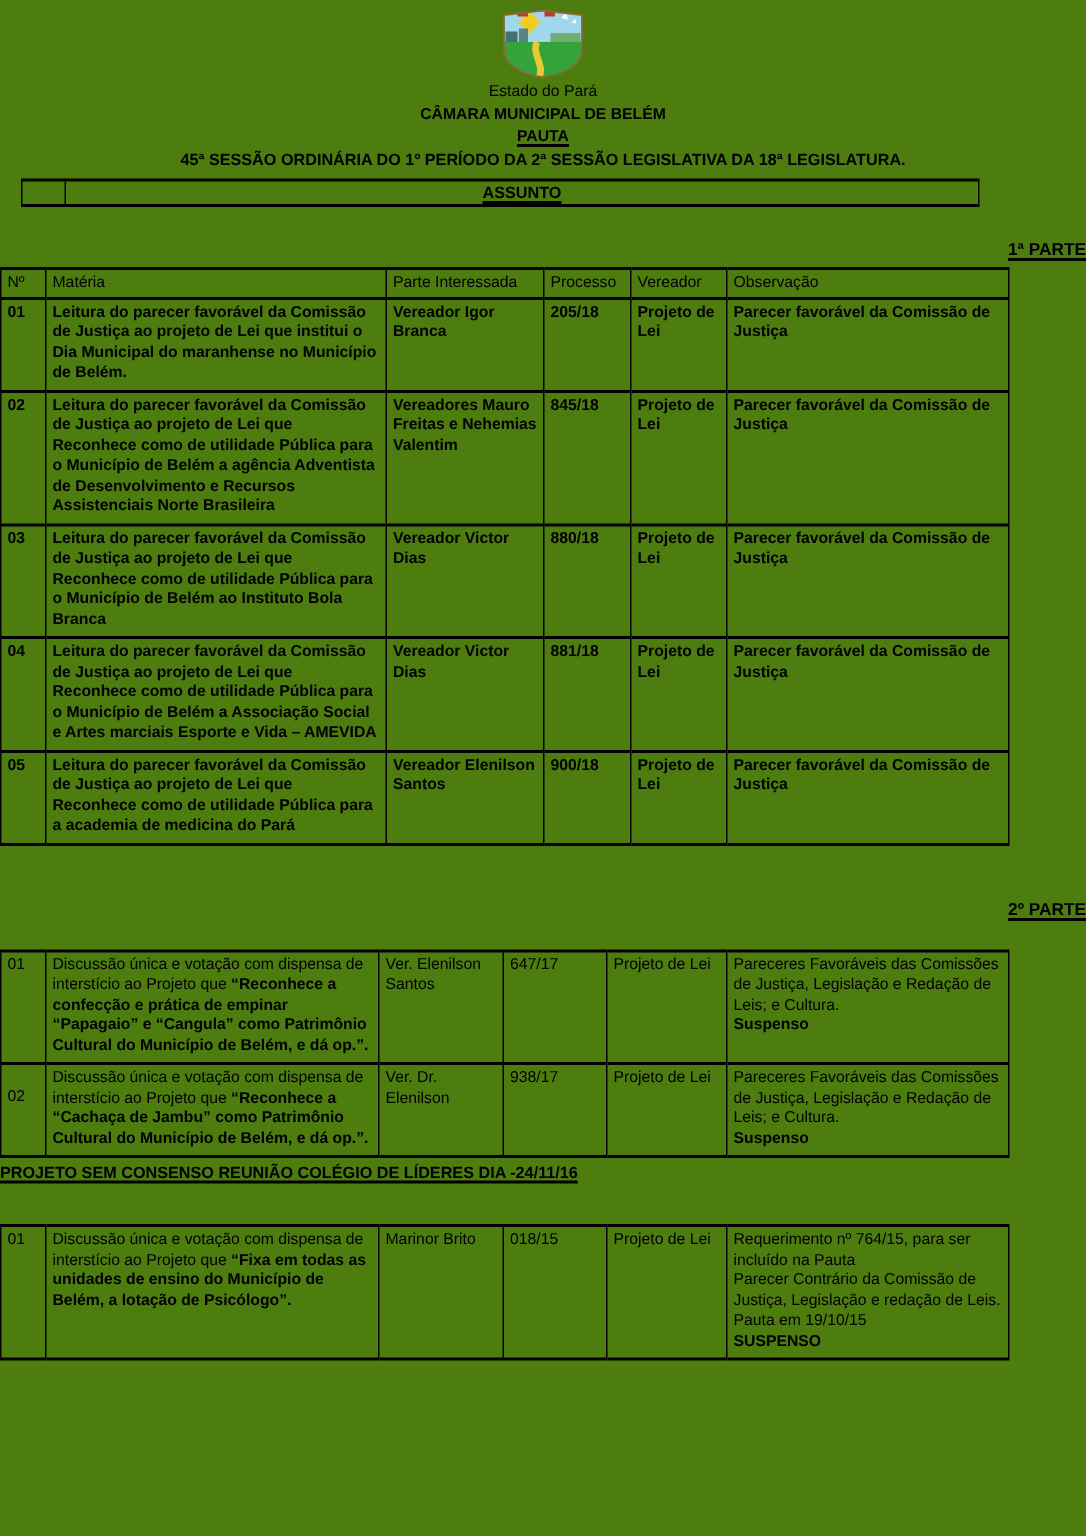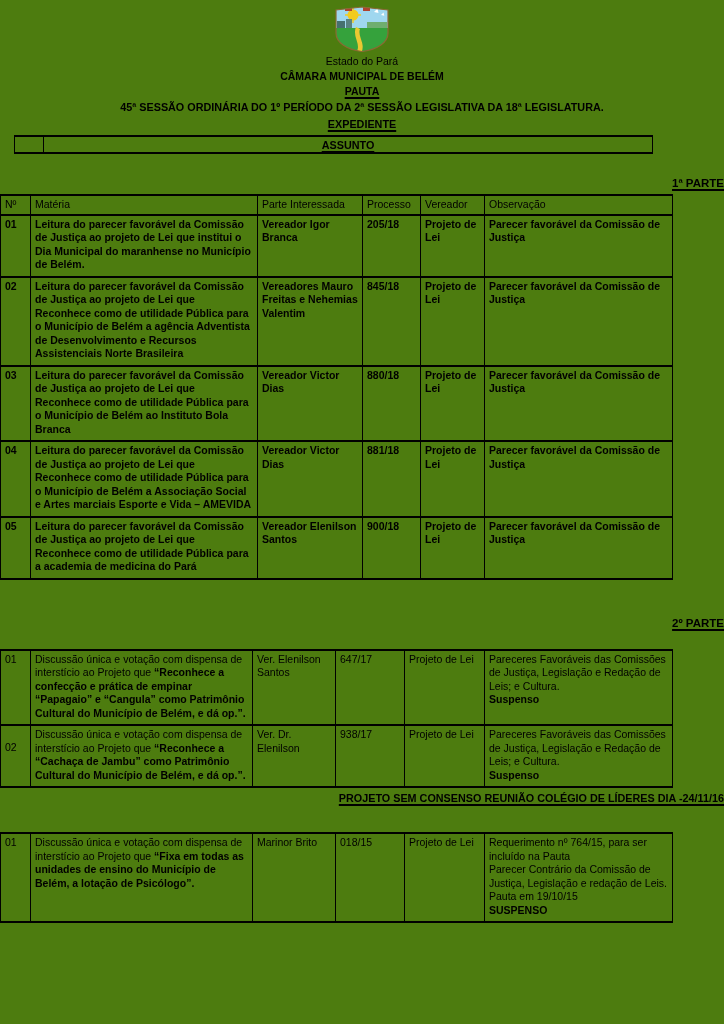--- a/index.html
+++ b/index.html
@@ -21,21 +21,21 @@
   .expediente{font-size:10.8px;line-height:16px;}
   .assunto-strip{
     display:flex;margin:3px 14px 0 14px;width:639px;box-sizing:border-box;
     border-top:2px solid #000;border-bottom:2px solid #000;
     border-left:1px solid #000;border-right:1px solid #000;
     height:19px;align-items:center;
   }
   .assunto-left{width:28px;align-self:stretch;border-right:1px solid #000;}
   .assunto-main{flex:1;text-align:center;font-size:10.8px;}
   .part-title{text-align:right;font-size:11.5px;margin-top:22px;line-height:15px;}
-  .sec-title{text-align:right;font-size:10.8px;line-height:15px;}
+  .sec-title{text-align:left;font-size:10.8px;line-height:15px;}
   table.t{
     border-collapse:collapse;table-layout:fixed;
     width:672px;
     font-size:10.5px;line-height:13.5px;
   }
   table.t{margin-top:3px;}
   .t th,.t td{
     border-left:1px solid #000;border-right:1px solid #000;
     border-top:2px solid #000;border-bottom:2px solid #000;
     padding:2px 4px 4px 4px;vertical-align:top;text-align:left;
@@ -78,21 +78,20 @@
           <rect x="12" y="0" width="7" height="5" fill="#b0412f"></rect>
           <rect x="30" y="0" width="7" height="5" fill="#b0412f"></rect>
         </g>
         <path d="M29 1 L55 4 L55 27 C55 37 44 43.5 29 45.5 C14 43.5 3 37 3 27 L3 4 Z" fill="none" stroke="#8a6a33" stroke-width="1.2"></path>
       </svg>
     </div>
     <div class="line state">Estado do Pará</div>
     <div class="line org">CÂMARA MUNICIPAL DE BELÉM</div>
     <div class="line doc-type"><span class="utitle">PAUTA</span></div>
     <div class="session">45ª SESSÃO ORDINÁRIA DO 1º PERÍODO DA 2ª SESSÃO LEGISLATIVA DA 18ª LEGISLATURA.</div>
-    <div class="expediente"><span class="utitle">EXPEDIENTE</span></div>
     <div class="assunto-strip">
       <div class="assunto-left"></div>
       <div class="assunto-main"><span class="utitle">ASSUNTO</span></div>
     </div>
   </div>
 
   <div class="part-title"><span class="utitle">1ª PARTE</span></div>
 
   <table class="t t1">
     <colgroup>

